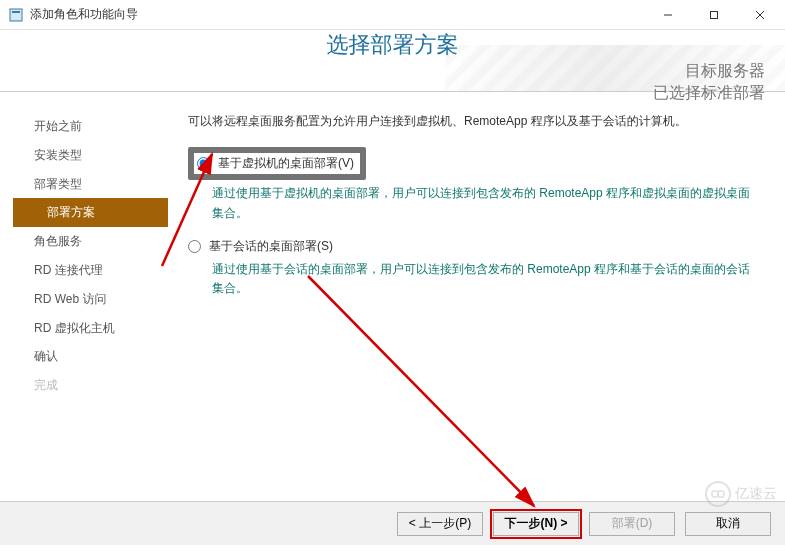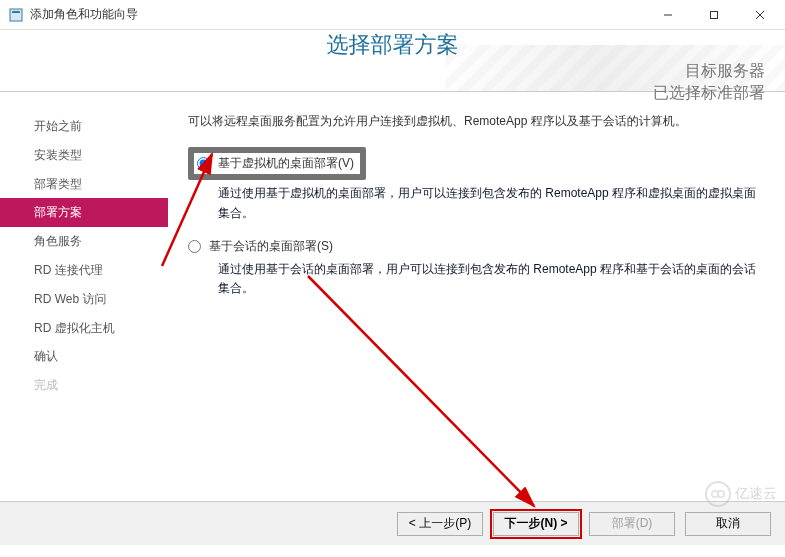--- a/index.html
+++ b/index.html
@@ -90,22 +90,23 @@
       padding: 20px 0 0 0;
     }
     .sidebar-item {
       padding: 6px 18px 6px 34px;
       font-size: 12px;
       color: #555;
       cursor: pointer;
       line-height: 1.4;
     }
     .sidebar-item.current {
-      background: #be185d;
+      background: #a16207;
       color: #fff;
+      margin-left: 13px;
     }
     .sidebar-item.disabled {
       color: #bbb;
       cursor: default;
     }
     .content {
       flex: 1;
       padding: 20px 24px 0 20px;
       color: #333;
       font-size: 12px;
@@ -120,22 +121,22 @@
       gap: 8px;
       margin-bottom: 4px;
     }
     .radio-row input[type=radio] {
       width: 13px;
       height: 13px;
       cursor: pointer;
     }
     .radio-label { cursor: pointer; }
     .option-desc {
-      margin-left: 30px;
-      color: #0f172a;
+      margin-left: 24px;
+      color: #0f766e;
     }
     .option-group.selected-box .radio-row {
       border: 6px solid #737373;
       padding: 1px 6px 1px 3px;
       display: inline-flex;
       border-radius: 2px;
     }
     .footer {
       position: absolute;
       bottom: 12px;

